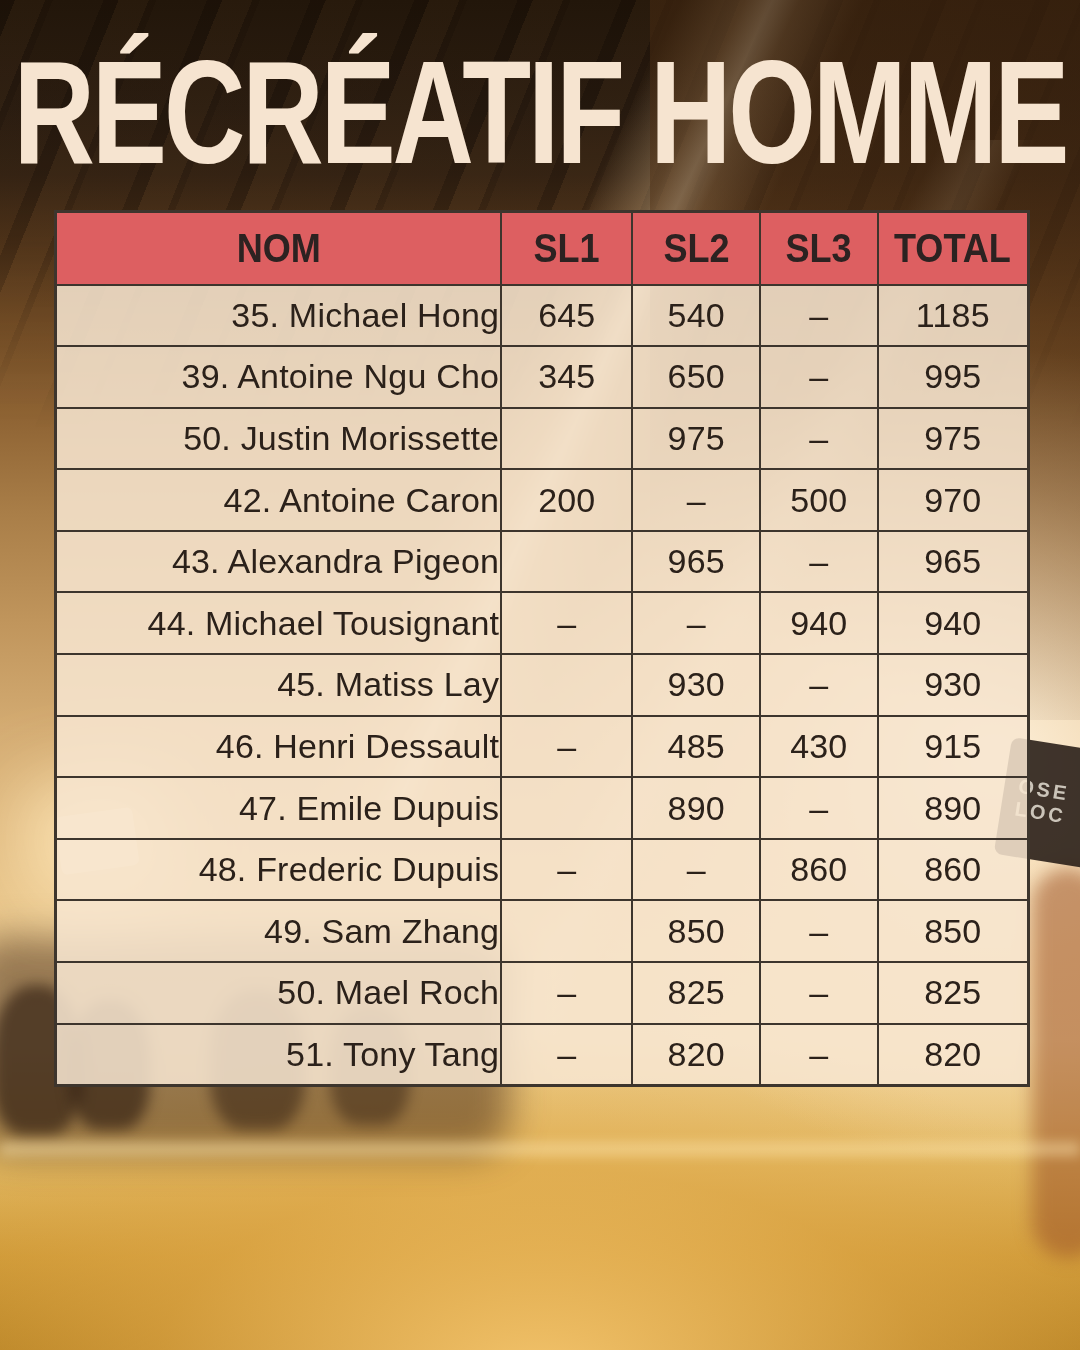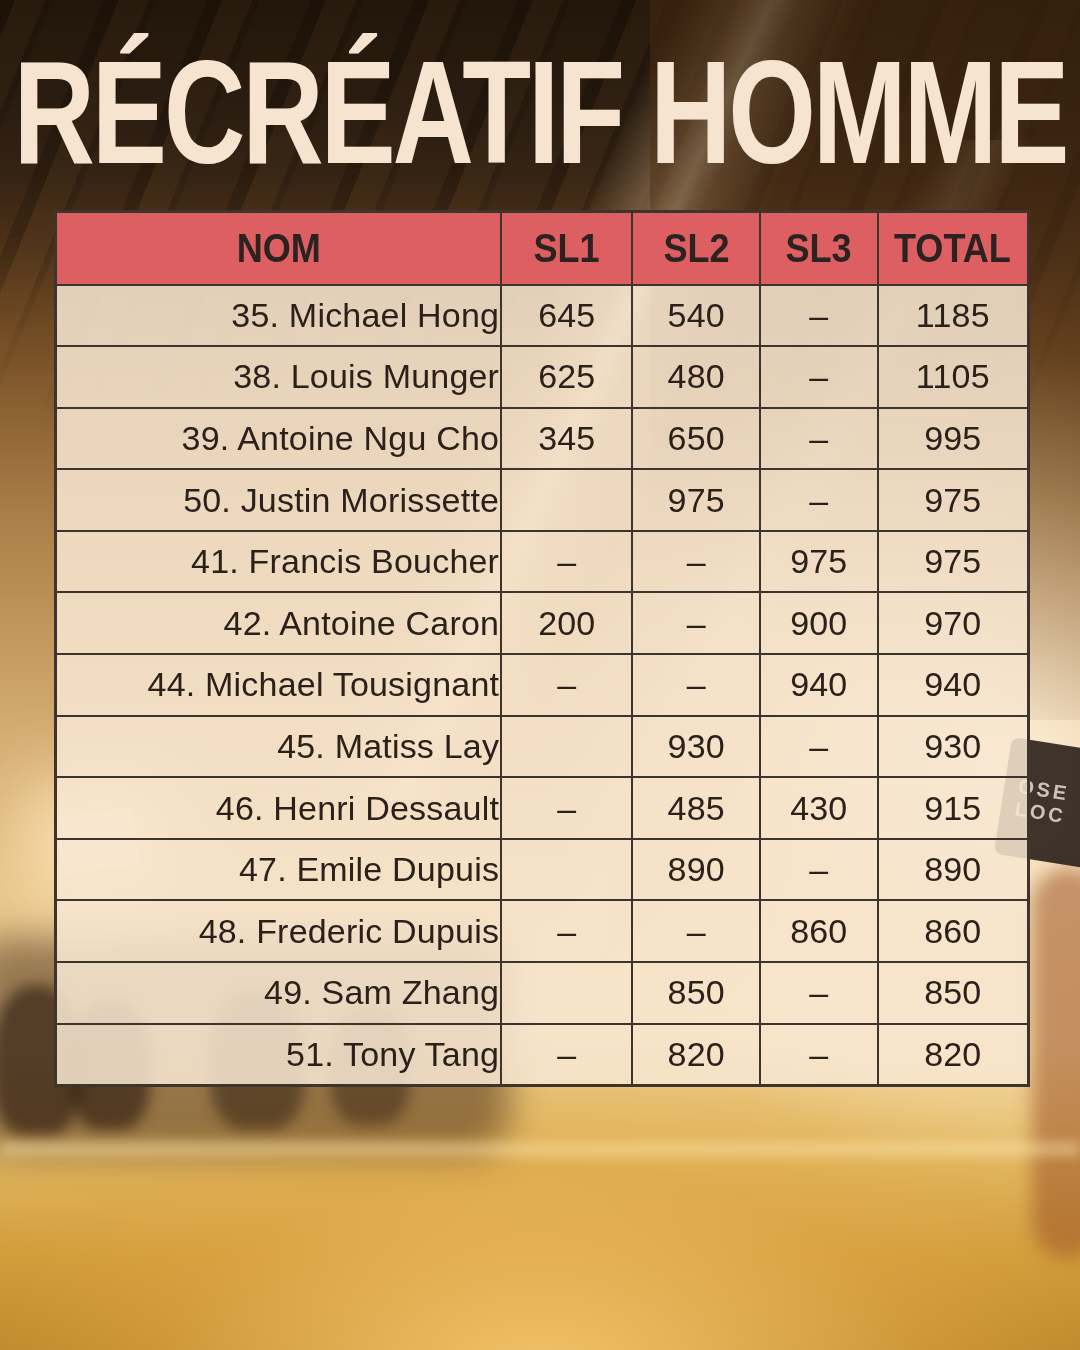--- a/index.html
+++ b/index.html
@@ -161,53 +161,46 @@
       </thead>
       <tbody>
           <tr>
             <td class="name-cell">35. Michael Hong</td>
             <td>645</td>
             <td>540</td>
             <td>–</td>
             <td>1185</td>
           </tr>
           <tr>
-            <td class="name-cell">38. Louis Munger</td>
-            <td>625</td>
-            <td>480</td>
-            <td>–</td>
-            <td>1105</td>
-          </tr>
-          <tr>
             <td class="name-cell">39. Antoine Ngu Cho</td>
             <td>345</td>
             <td>650</td>
             <td>–</td>
             <td>995</td>
           </tr>
           <tr>
             <td class="name-cell">50. Justin Morissette</td>
             <td></td>
             <td>975</td>
             <td>–</td>
             <td>975</td>
           </tr>
           <tr>
-            <td class="name-cell">41. Francis Boucher</td>
-            <td>–</td>
-            <td>–</td>
-            <td>975</td>
-            <td>975</td>
-          </tr>
-          <tr>
             <td class="name-cell">42. Antoine Caron</td>
             <td>200</td>
             <td>–</td>
-            <td>900</td>
+            <td>500</td>
             <td>970</td>
+          </tr>
+          <tr>
+            <td class="name-cell">43. Alexandra Pigeon</td>
+            <td></td>
+            <td>965</td>
+            <td>–</td>
+            <td>965</td>
           </tr>
           <tr>
             <td class="name-cell">44. Michael Tousignant</td>
             <td>–</td>
             <td>–</td>
             <td>940</td>
             <td>940</td>
           </tr>
           <tr>
             <td class="name-cell">45. Matiss Lay</td>
@@ -238,20 +231,27 @@
             <td>860</td>
           </tr>
           <tr>
             <td class="name-cell">49. Sam Zhang</td>
             <td></td>
             <td>850</td>
             <td>–</td>
             <td>850</td>
           </tr>
           <tr>
+            <td class="name-cell">50. Mael Roch</td>
+            <td>–</td>
+            <td>825</td>
+            <td>–</td>
+            <td>825</td>
+          </tr>
+          <tr>
             <td class="name-cell">51. Tony Tang</td>
             <td>–</td>
             <td>820</td>
             <td>–</td>
             <td>820</td>
           </tr>
         </tbody>
     </table>
   </div>
 

